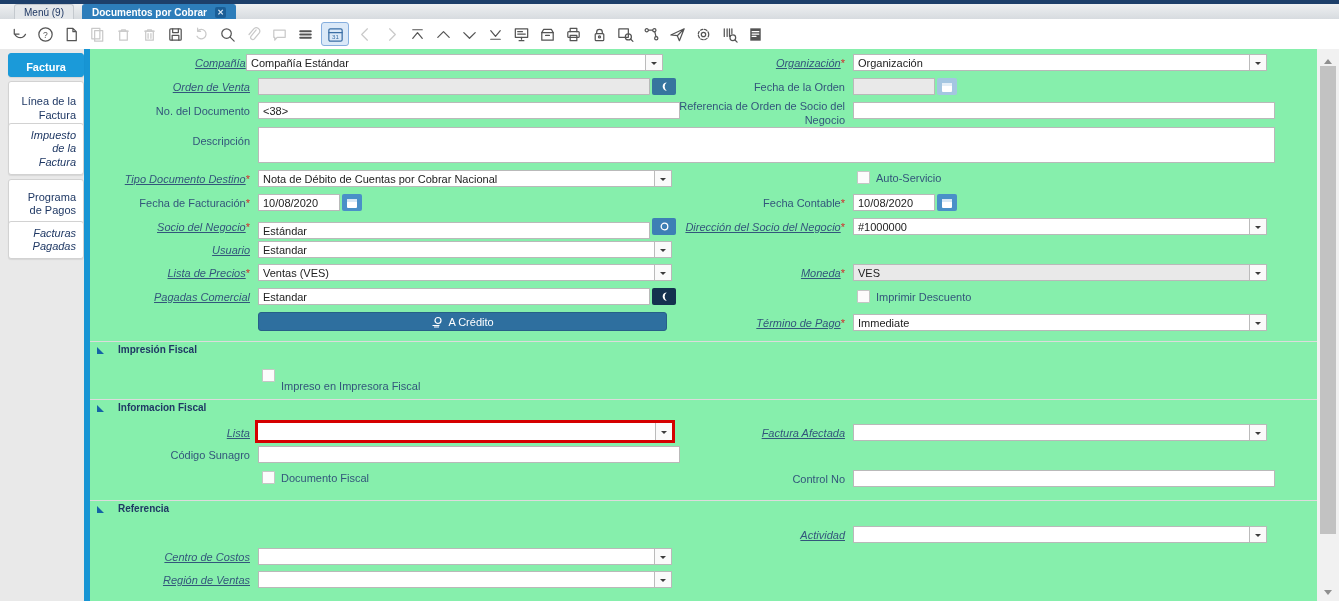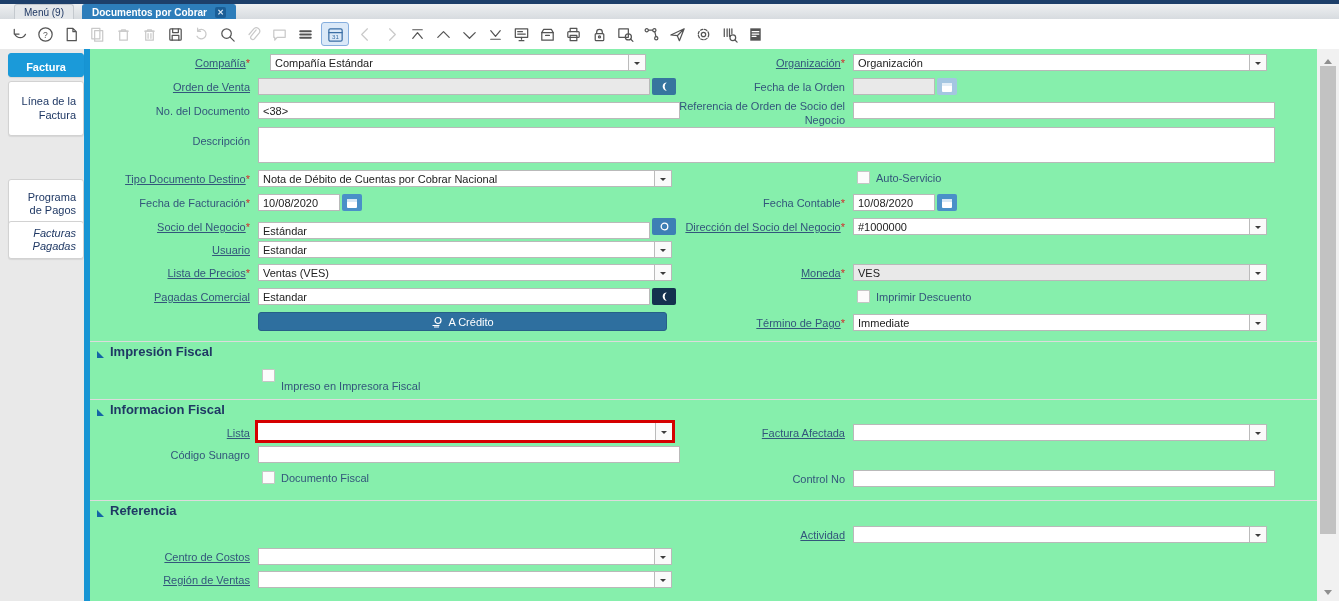--- a/index.html
+++ b/index.html
@@ -29,21 +29,21 @@
   .stab{position:absolute;left:8px;width:76px;background:#fff;border:1px solid #d2d2d2;
         border-radius:3px;box-sizing:border-box;display:flex;align-items:center;
         justify-content:flex-end;text-align:right;padding:2px 7px;font-size:11px;
         color:#1f3864;line-height:1.2;box-shadow:0 1px 1px rgba(0,0,0,.08);}
   .stab.active{background:#1b9ad9;border-color:#1b9ad9;color:#fff;font-weight:bold;
         justify-content:center;text-align:center;align-items:flex-end;}
   .stab.it{font-style:italic;}
   
   .lbl{position:absolute;font-size:11px;color:#33567b;text-align:right;line-height:1.3;}
   .lbl .t{white-space:normal;}
-  .lbl.link .t{text-decoration:underline;}
+  .lbl.link .t{text-decoration:underline;font-style:italic;}
   .req{color:#d22a2a;}
   .inp{position:absolute;height:17px;border:1px solid #b9b9b9;background:#fff;box-sizing:border-box;
        font-size:11px;color:#222;display:flex;align-items:center;padding:0 4px;
        overflow:hidden;white-space:nowrap;}
   .inp.dis{background:#e9e9e9;}
   .combo{padding-right:20px;}
   .arrow{position:absolute;right:0;top:0;bottom:0;width:16px;border-left:1px solid #bbb;
          background:#fafafa;display:flex;align-items:center;justify-content:center;}
   .arrow::after{content:"";border:3.5px solid transparent;border-top-color:#3c3c3c;margin-top:4px;}
   .redbox{border:2px solid #d50000;box-shadow:0 0 0 1px #d50000;}
@@ -54,21 +54,21 @@
   .b-mid{background:#3d7fb5;}
   .b-navy{background:#14314f;}
   .calbtn{position:absolute;width:20px;height:17px;background:#4a90c8;border-radius:2px;
           display:flex;align-items:center;justify-content:center;}
   .calbtn.dis{background:#a4c6e1;}
   .calbtn svg{width:12px;height:12px;}
   .chk{position:absolute;width:13px;height:13px;border:1px solid #c6c6c6;background:#fcfcfc;
        box-sizing:border-box;border-radius:1px;}
   .chklbl{position:absolute;font-size:11px;color:#33567b;}
   .sep{position:absolute;left:90px;width:1227px;height:1px;background:#dcdcdc;}
-  .sechdr{position:absolute;display:flex;align-items:flex-end;gap:6px;font-size:13px;
+  .sechdr{position:absolute;display:flex;align-items:flex-end;gap:14px;font-size:10px;
           font-weight:bold;color:#1f3864;}
   .tri{width:0;height:0;border-left:7px solid #1464a5;border-top:7px solid transparent;margin-bottom:1px;}
   .acredito{position:absolute;left:258px;top:312px;width:409px;height:19px;background:#2e6f9f;
           border:1px solid #275f88;border-radius:3px;color:#fff;font-size:11px;display:flex;
           align-items:center;justify-content:center;gap:5px;box-sizing:border-box;}
   
   .sbtrack{position:absolute;left:1317px;top:49px;width:22px;height:552px;background:#f1f1f1;}
   .sbup{position:absolute;left:1324px;top:55px;width:0;height:0;
         border:4px solid transparent;border-bottom:5px solid #8f8f8f;}
   .sbdown{position:absolute;left:1324px;top:590px;width:0;height:0;
@@ -264,20 +264,23 @@
   </div>
 
   <div class="sidebg"></div>
   <div class="strip"></div>
   <div class="stab active" style="top:53px;height:24px">
       <span>Factura</span>
     </div>
   <div class="stab" style="top:81px;height:55px">
       <span>Línea de la Factura</span>
     </div>
+  <div class="stab it" style="top:123px;height:52px">
+      <span>Impuesto de la Factura</span>
+    </div>
   <div class="stab" style="top:179px;height:50px">
       <span>Programa de Pagos</span>
     </div>
   <div class="stab it" style="top:221px;height:38px">
       <span>Facturas Pagadas</span>
     </div>
 
   <div class="lbl link" style="left:90px;top:56px;width:160px"><span class="t">Compañía</span><span class="req">*</span></div>
   <div class="lbl link" style="left:90px;top:80px;width:160px"><span class="t">Orden de Venta</span></div>
   <div class="lbl" style="left:90px;top:104px;width:160px"><span class="t">No. del Documento</span></div>
@@ -290,21 +293,21 @@
   <div class="lbl link" style="left:90px;top:290px;width:160px"><span class="t">Pagadas Comercial</span></div>
 
   <div class="lbl link" style="left:645px;top:56px;width:200px"><span class="t">Organización</span><span class="req">*</span></div>
   <div class="lbl" style="left:645px;top:80px;width:200px"><span class="t">Fecha de la Orden</span></div>
   <div class="lbl" style="left:675px;top:99px;width:170px"><span class="t">Referencia de Orden de Socio del Negocio</span></div>
   <div class="lbl" style="left:645px;top:196px;width:200px"><span class="t">Fecha Contable</span><span class="req">*</span></div>
   <div class="lbl link" style="left:645px;top:220px;width:200px"><span class="t">Dirección del Socio del Negocio</span><span class="req">*</span></div>
   <div class="lbl link" style="left:645px;top:266px;width:200px"><span class="t">Moneda</span><span class="req">*</span></div>
   <div class="lbl link" style="left:645px;top:316px;width:200px"><span class="t">Término de Pago</span><span class="req">*</span></div>
 
-  <div class="inp combo" style="left:270px;top:54px;width:376px">
+  <div class="inp combo" style="left:246px;top:54px;width:417px">
       <span>Compañía Estándar</span>
       <span class="arrow"></span>
     </div>
   <div class="inp combo" style="left:853px;top:54px;width:414px">
       <span>Organización</span>
       <span class="arrow"></span>
     </div>
 
   <div class="inp dis" style="left:258px;top:78px;width:392px">
       <span></span>

